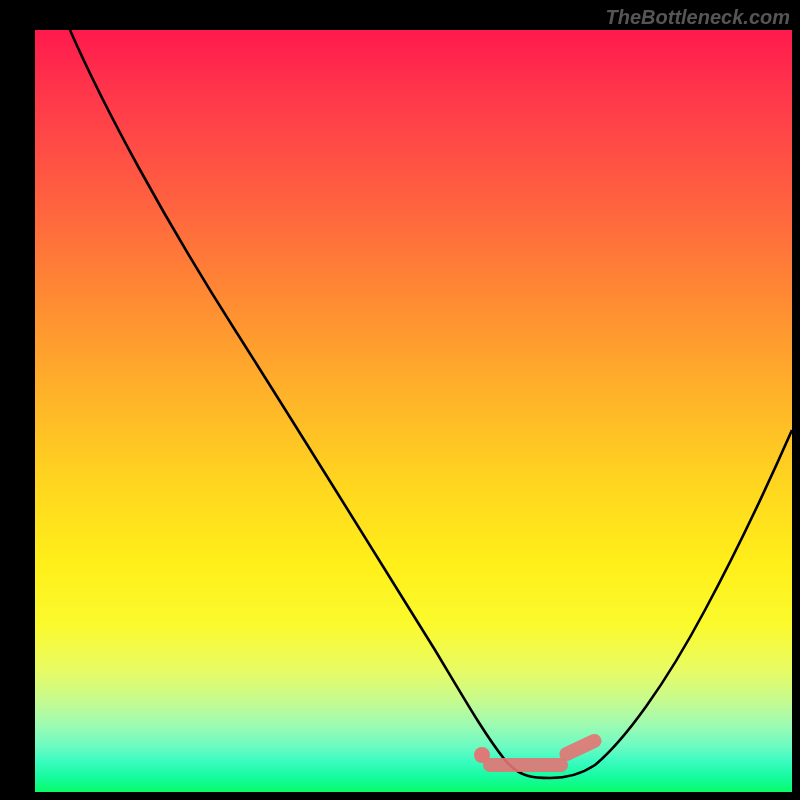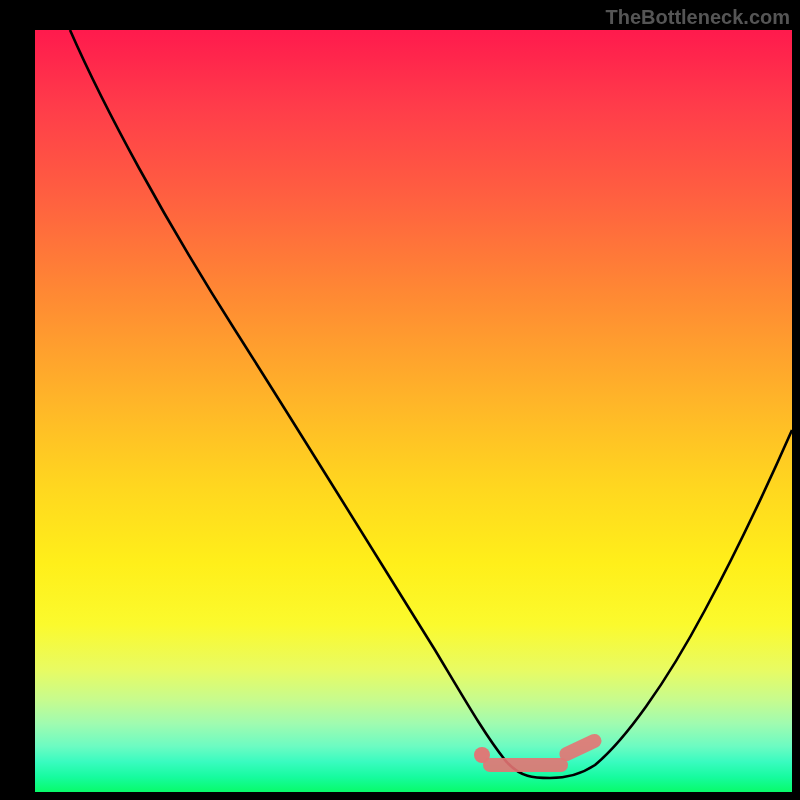--- a/index.html
+++ b/index.html
@@ -12,20 +12,21 @@
     font-family: Arial, sans-serif;
   }
   .watermark {
     position: absolute;
     top: 6px;
     right: 10px;
     color: #555;
     font-size: 20px;
     font-weight: bold;
     z-index: 10;
+    font-style: italic;
   }
   .plot-area {
     position: absolute;
     left: 35px;
     top: 30px;
     width: 757px;
     height: 762px;
     background: linear-gradient(to bottom,
       #ff1a4d 0%,
       #ff3c4a 10%,

